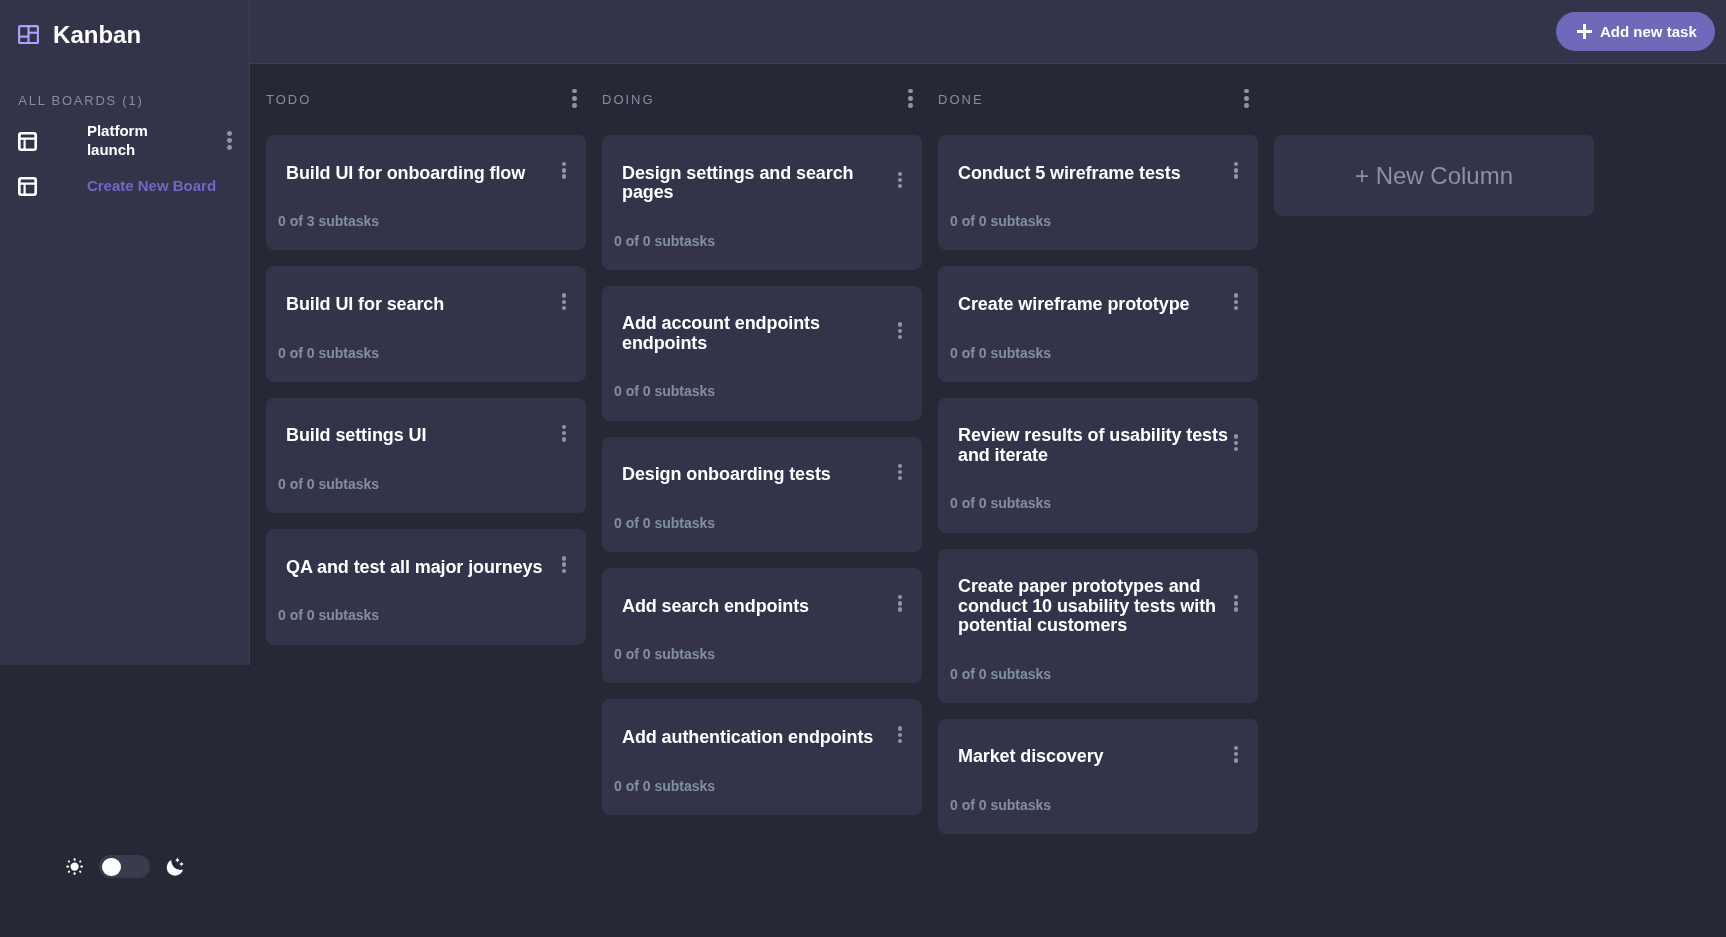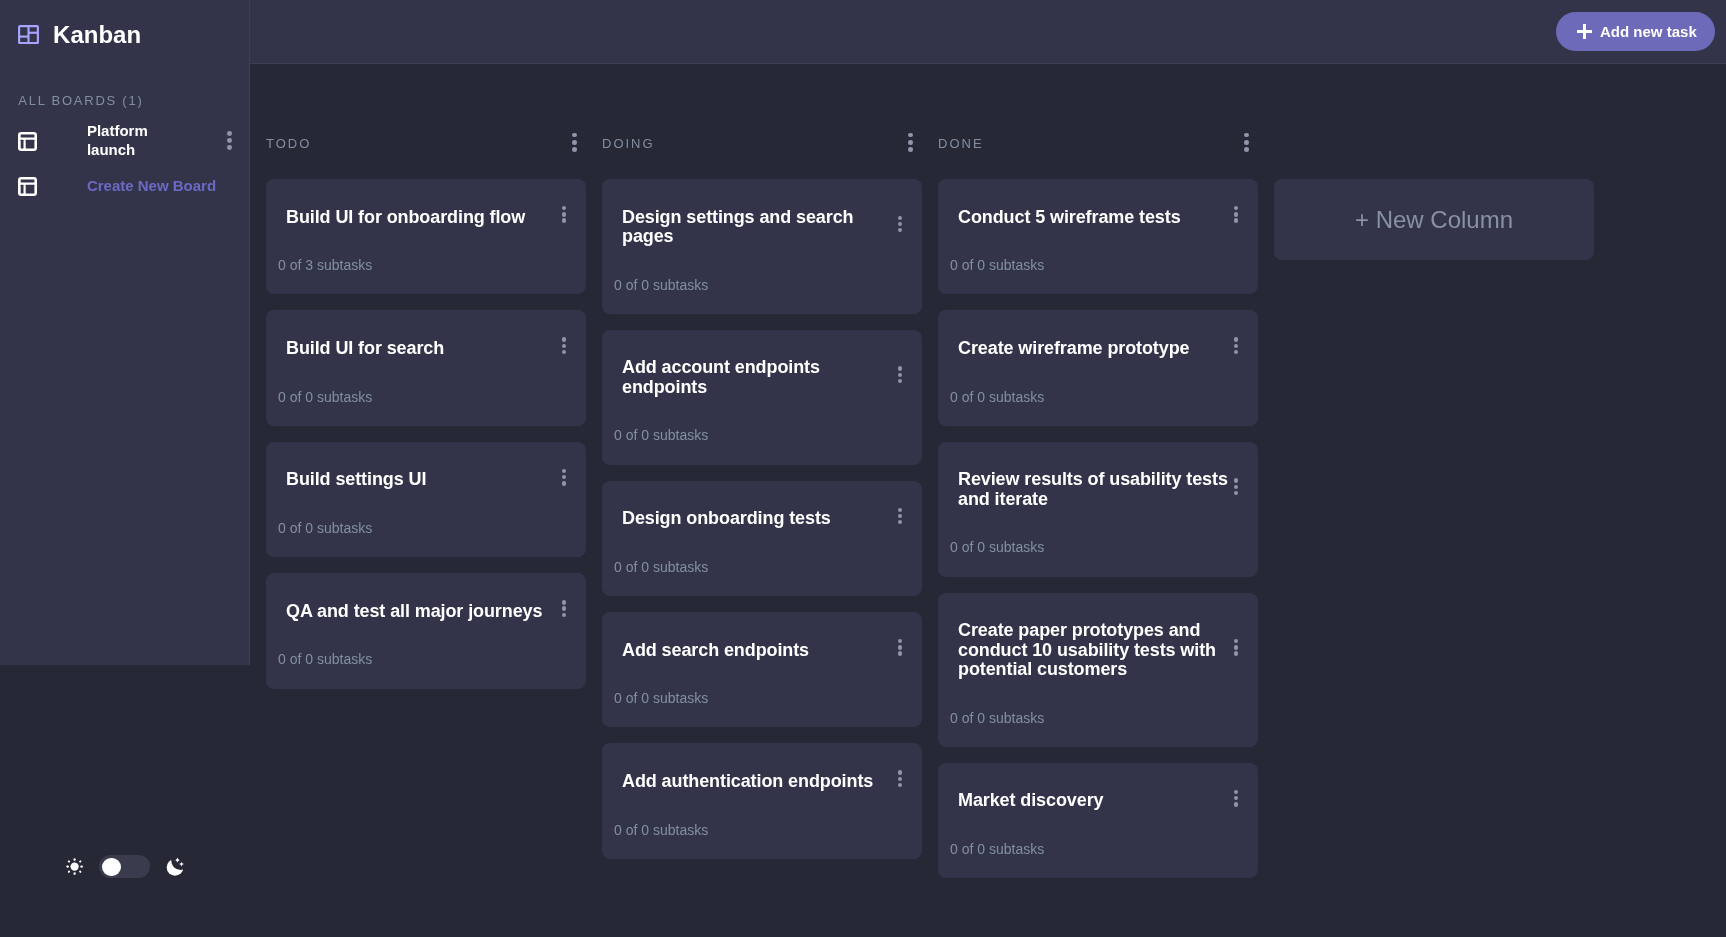--- a/index.html
+++ b/index.html
@@ -57,21 +57,21 @@
   .switch {
     width: 50.5px; height: 23.6px; border-radius: 12px; background: #3A3B4C;
     position: relative; cursor: pointer; margin: 0 16.5px 0 16.5px;
   }
   .switch .knob {
     position: absolute; left: 3.2px; top: 3.0px; width: 18.2px; height: 18.2px;
     border-radius: 50%; background: #FFFFFF;
   }
 
   
-  .main { flex: 1; display: flex; flex-direction: column; min-width: 0; gap: 44px; }
+  .main { flex: 1; display: flex; flex-direction: column; min-width: 0; }
   .topbar {
     height: 64px; background: #33344A; border-bottom: 1px solid #3D3E58;
     display: flex; align-items: center; justify-content: flex-end;
     padding-right: 11.4px; flex: 0 0 64px;
   }
   .add-task-btn {
     height: 39px; border-radius: 19.5px; background: #6C6AB9; color: #fff;
     border: none; font-family: inherit; font-size: 15px; font-weight: 700;
     display: flex; align-items: center; padding: 0 17.9px 0 21.2px;
     cursor: pointer; line-height: 19px;
@@ -94,21 +94,21 @@
   .card {
     background: #33344A; border-radius: 8px;
     padding: 28.6px 12px 21.2px 12px;
     margin-bottom: 16px; position: relative; cursor: pointer;
   }
   .card-title {
     color: #FFFFFF; font-size: 18px; font-weight: 700; line-height: 19.4px;
     letter-spacing: -0.1px; width: 276px; flex: 0 0 276px;
   }
   .card-sub {
-    color: #828FA3; font-size: 14px; font-weight: 400;
+    color: #828FA3; font-size: 14px; font-weight: 700;
     line-height: 16px; margin-top: 30.2px;
   }
   .card-top { display: flex; align-items: center; margin-left: 8px; }
   .card-dots { display: block; margin-left: auto; margin-right: 10.8px; position: relative; top: -2.9px; flex: 0 0 auto; }
   .ti { display: block; line-height: 0; font-size: 0; }
   .ti.moon { margin-top: 1px; }
   .dotwrap { display: block; position: relative; }
   .dotwrap i { position: absolute; left: 0; border-radius: 50%; background: #9194AA; }
   .plus { width: 15px; height: 15px; display: inline-block; position: relative; flex: 0 0 15px; }
   .plus::before, .plus::after { content: ''; position: absolute; background: #fff; }

